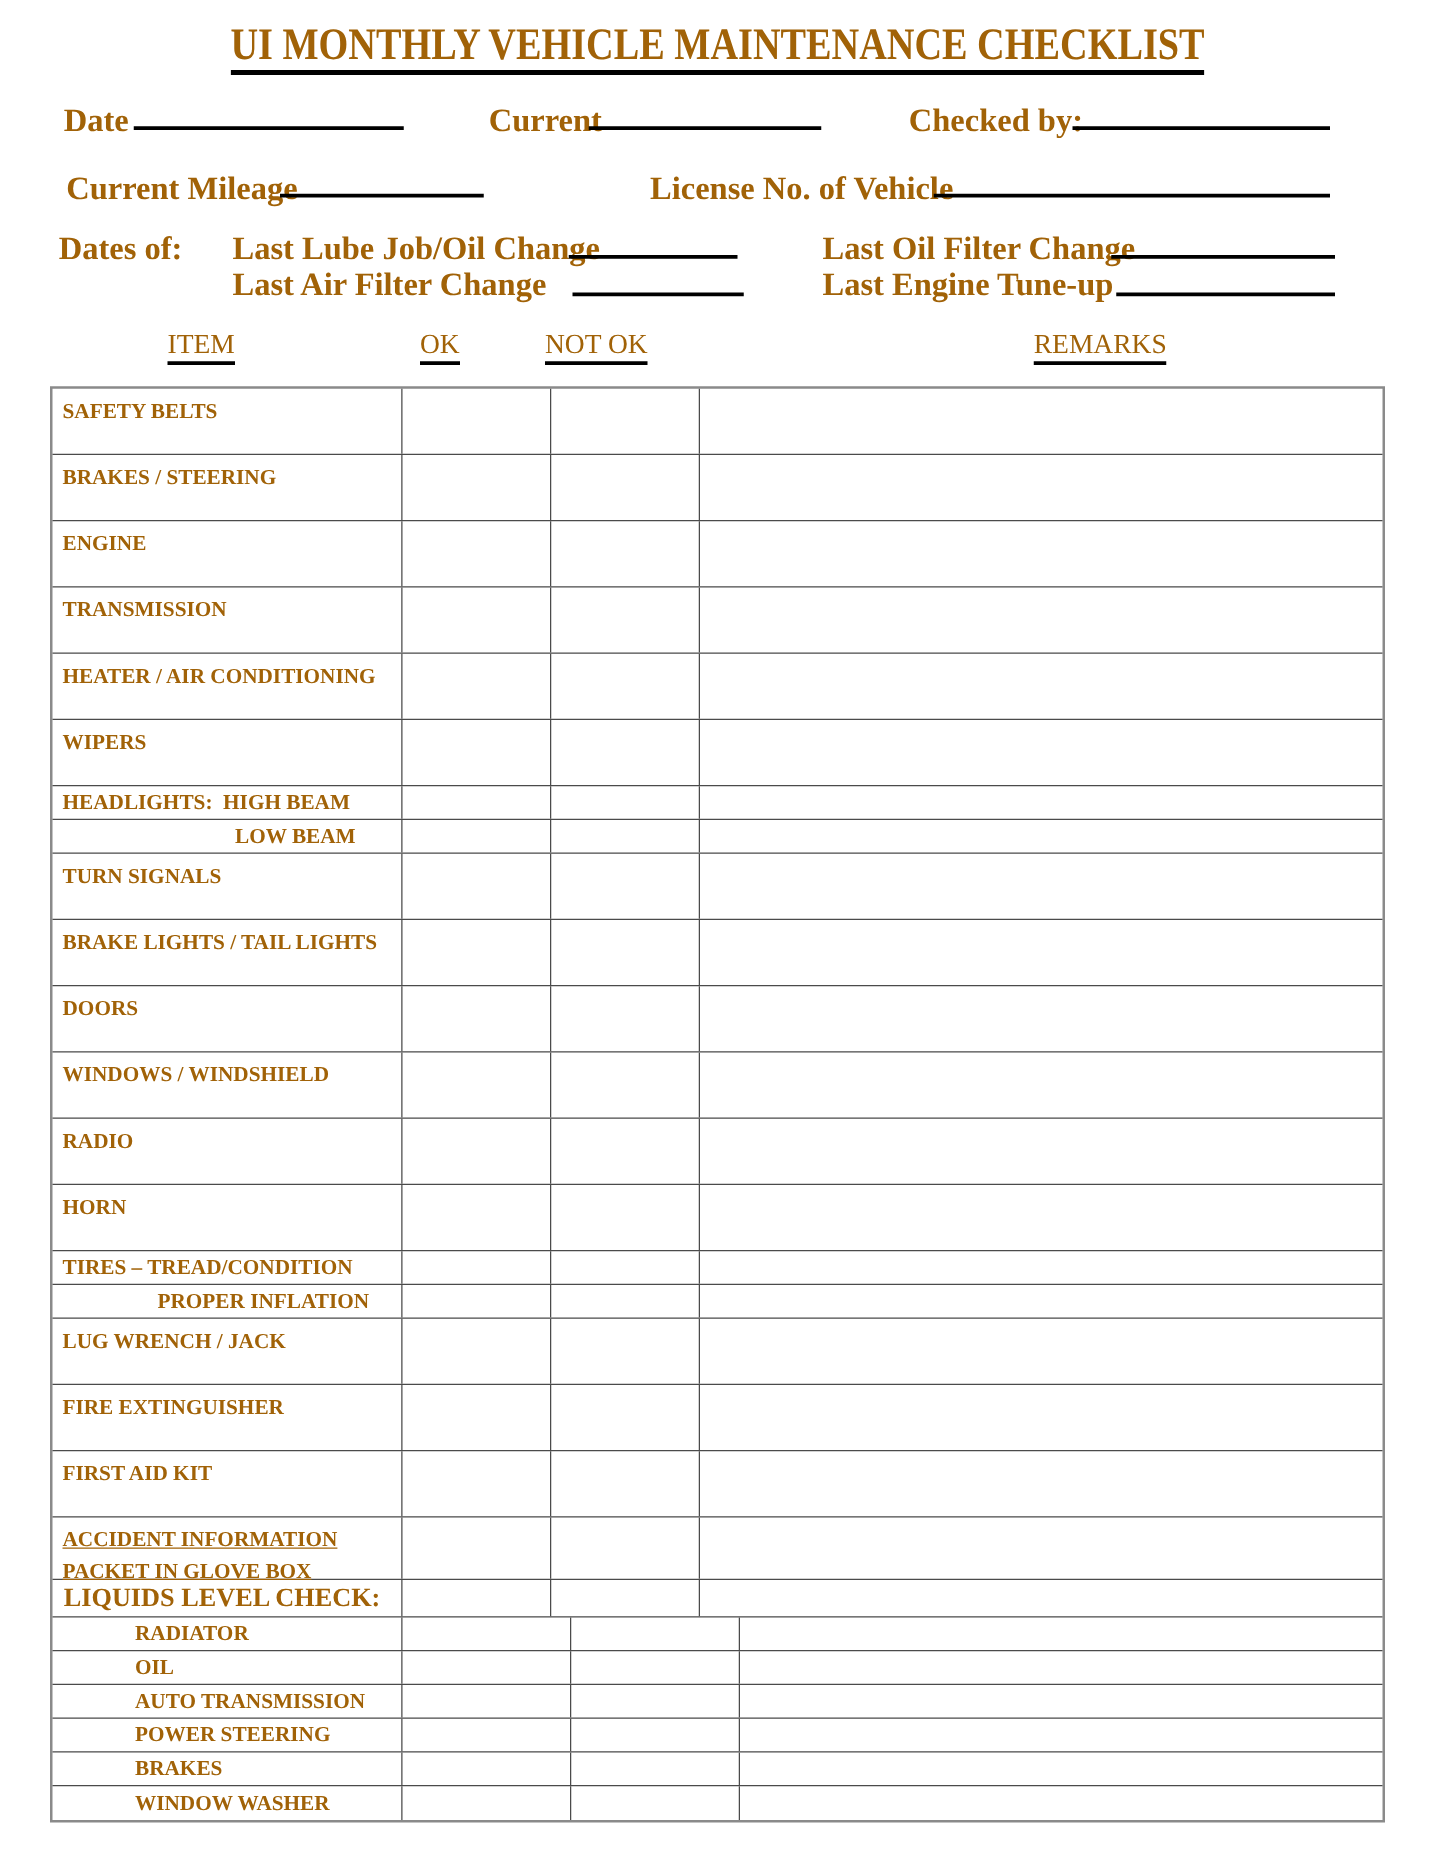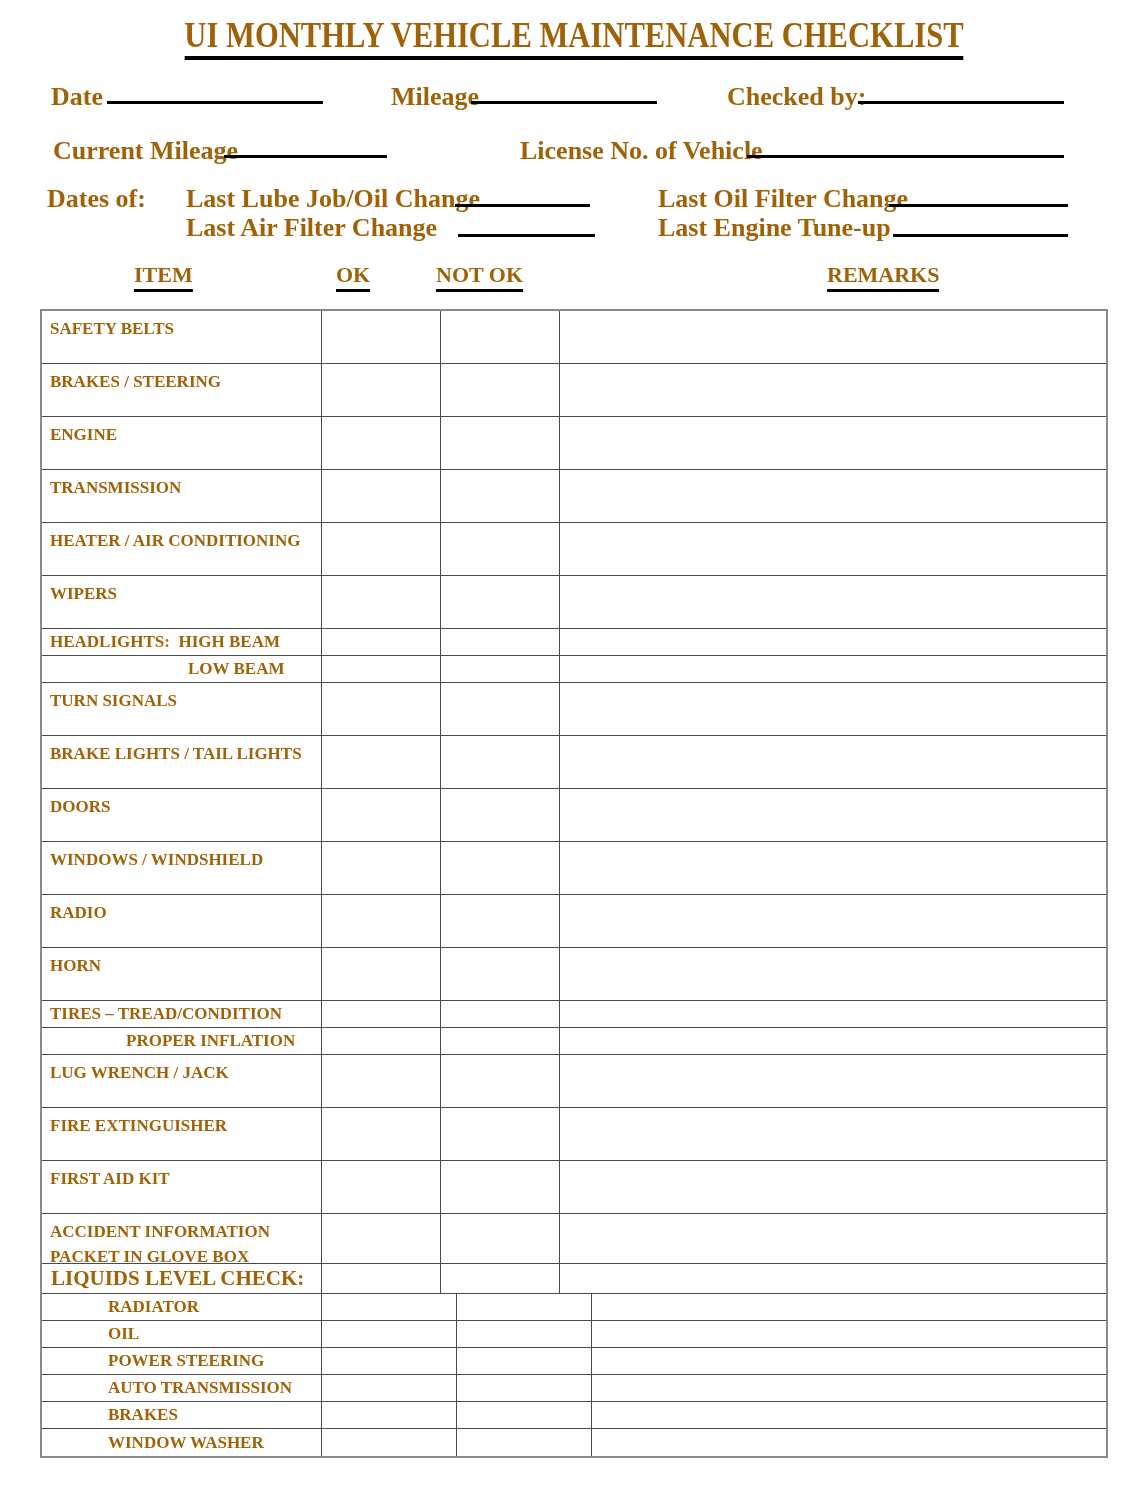--- a/index.html
+++ b/index.html
@@ -25,21 +25,21 @@
   .fld{
     position:absolute;
     font-size:26px;font-weight:bold;white-space:pre;
   }
   .blank{
     position:absolute;height:3px;background:#000;
   }
   
   .colhead{
     position:absolute;
-    font-size:22px;font-weight:bold;
+    font-size:22px;font-weight:normal;
     border-bottom:3px solid #000;padding-bottom:1px;
     white-space:pre;
   }
   
   .vtable{
     position:absolute;left:40px;top:309px;width:1068px;
     border:2px solid #8a8a8a;
     box-sizing:border-box;
     background:#fff;
   }
@@ -61,21 +61,21 @@
     font-weight:bold;font-size:17px;white-space:pre;
     display:block;
   }
   
   .t-tall{height:53px;}
   .t-tall .item span{padding:8px 4px 0 8px;}
   .t-short{height:27px;}
   .t-short .item{align-items:center;}
   .t-short .item span{padding:0 4px 0 8px;}
   .t-accident{height:50px;}
-  .t-accident .item span{padding:5px 4px 0 8px;line-height:25px;}
+  .t-accident .item span{padding:5px 4px 0 8px;line-height:25px;text-decoration:underline;}
   .t-liquids{height:30px;}
   .t-liquids .item{align-items:center;}
   .t-liquids .item span{padding:0 4px 0 9px;font-size:21px;}
   .t-sub{height:27px;gap:16px;}
   .t-sub .item{align-items:center;}
   .t-sub .item span{padding:0 4px 0 8px;}
   
   .ind1 .item span{padding-left:66px;}
   .ind2 .item span{padding-left:84px;}
   .ind3 .item span{padding-left:146px;}
@@ -85,21 +85,21 @@
 
 <div class="page">
 
   <div class="doc-title">
     <span class="u">UI MONTHLY VEHICLE MAINTENANCE CHECKLIST</span>
   </div>
 
   <span class="fld" style="left:51px;top:82px;">Date</span>
   <div class="blank" style="left:107px;top:101px;width:216px;"></div>
 
-  <span class="fld" style="left:391px;top:82px;">Mileage</span>
+  <span class="fld" style="left:391px;top:82px;">Current</span>
   <div class="blank" style="left:471px;top:101px;width:186px;"></div>
 
   <span class="fld" style="left:727px;top:82px;">Checked by:</span>
   <div class="blank" style="left:858px;top:101px;width:206px;"></div>
 
   <span class="fld" style="left:53px;top:136px;">Current Mileage</span>
   <div class="blank" style="left:224px;top:155px;width:163px;"></div>
 
   <span class="fld" style="left:520px;top:136px;">License No. of Vehicle</span>
   <div class="blank" style="left:747px;top:155px;width:317px;"></div>
@@ -304,36 +304,36 @@
       <div class="trow t-sub ind1">
         <div class="cell item">
           <span>OIL</span>
         </div>
         <div class="cell okc"></div>
         <div class="cell nokc"></div>
         <div class="cell remc"></div>
       </div>
       <div class="trow t-sub ind1">
         <div class="cell item">
+          <span>AUTO TRANSMISSION</span>
+        </div>
+        <div class="cell okc"></div>
+        <div class="cell nokc"></div>
+        <div class="cell remc"></div>
+      </div>
+      <div class="trow t-sub ind1">
+        <div class="cell item">
           <span>POWER STEERING</span>
         </div>
         <div class="cell okc"></div>
         <div class="cell nokc"></div>
         <div class="cell remc"></div>
       </div>
       <div class="trow t-sub ind1">
         <div class="cell item">
-          <span>AUTO TRANSMISSION</span>
-        </div>
-        <div class="cell okc"></div>
-        <div class="cell nokc"></div>
-        <div class="cell remc"></div>
-      </div>
-      <div class="trow t-sub ind1">
-        <div class="cell item">
           <span>BRAKES</span>
         </div>
         <div class="cell okc"></div>
         <div class="cell nokc"></div>
         <div class="cell remc"></div>
       </div>
       <div class="trow t-sub ind1">
         <div class="cell item">
           <span>WINDOW WASHER</span>
         </div>

